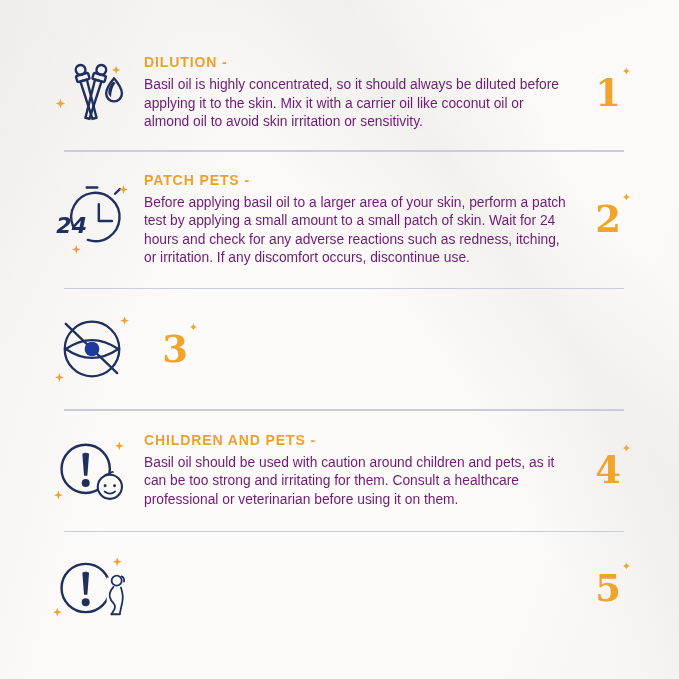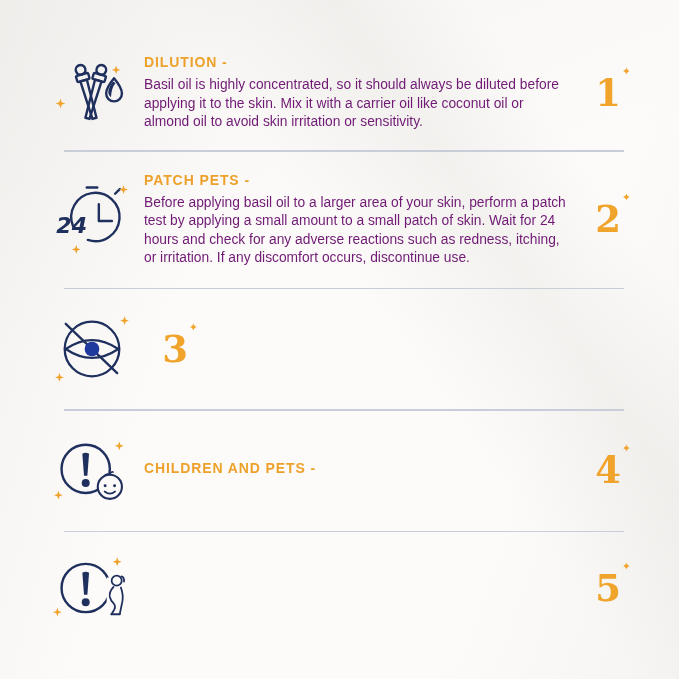--- a/index.html
+++ b/index.html
@@ -133,20 +133,21 @@
           </g>
           <circle cx="52.5" cy="54" r="1.4" fill="#20305E"></circle>
           <circle cx="61.5" cy="54" r="1.4" fill="#20305E"></circle>
         </g>
         <path d="M0 -4.2 L1.1 -1.1 L4.2 0 L1.1 1.1 L0 4.2 L-1.1 1.1 L-4.2 0 L-1.1 -1.1 Z" fill="#EFA32C" transform="translate(66,16)"></path>
         <path d="M0 -4.2 L1.1 -1.1 L4.2 0 L1.1 1.1 L0 4.2 L-1.1 1.1 L-4.2 0 L-1.1 -1.1 Z" fill="#EFA32C" transform="translate(8,63)"></path>
       </svg>
     </div>
     <div class="content">
       <h2 class="sec-title">CHILDREN AND PETS -</h2>
+      <p class="sec-body">Basil oil should be used with caution around children and pets, as it can be too strong and irritating for them. Consult a healthcare professional or veterinarian before using it on them.</p>
     </div>
     <div class="num-wrap">
       <span class="num">4</span>
       <span class="num-sparkle">✦</span>
     </div>
   </div>
   <div class="divider"></div>
 
   <div class="row r5">
     <div class="icon-wrap">

